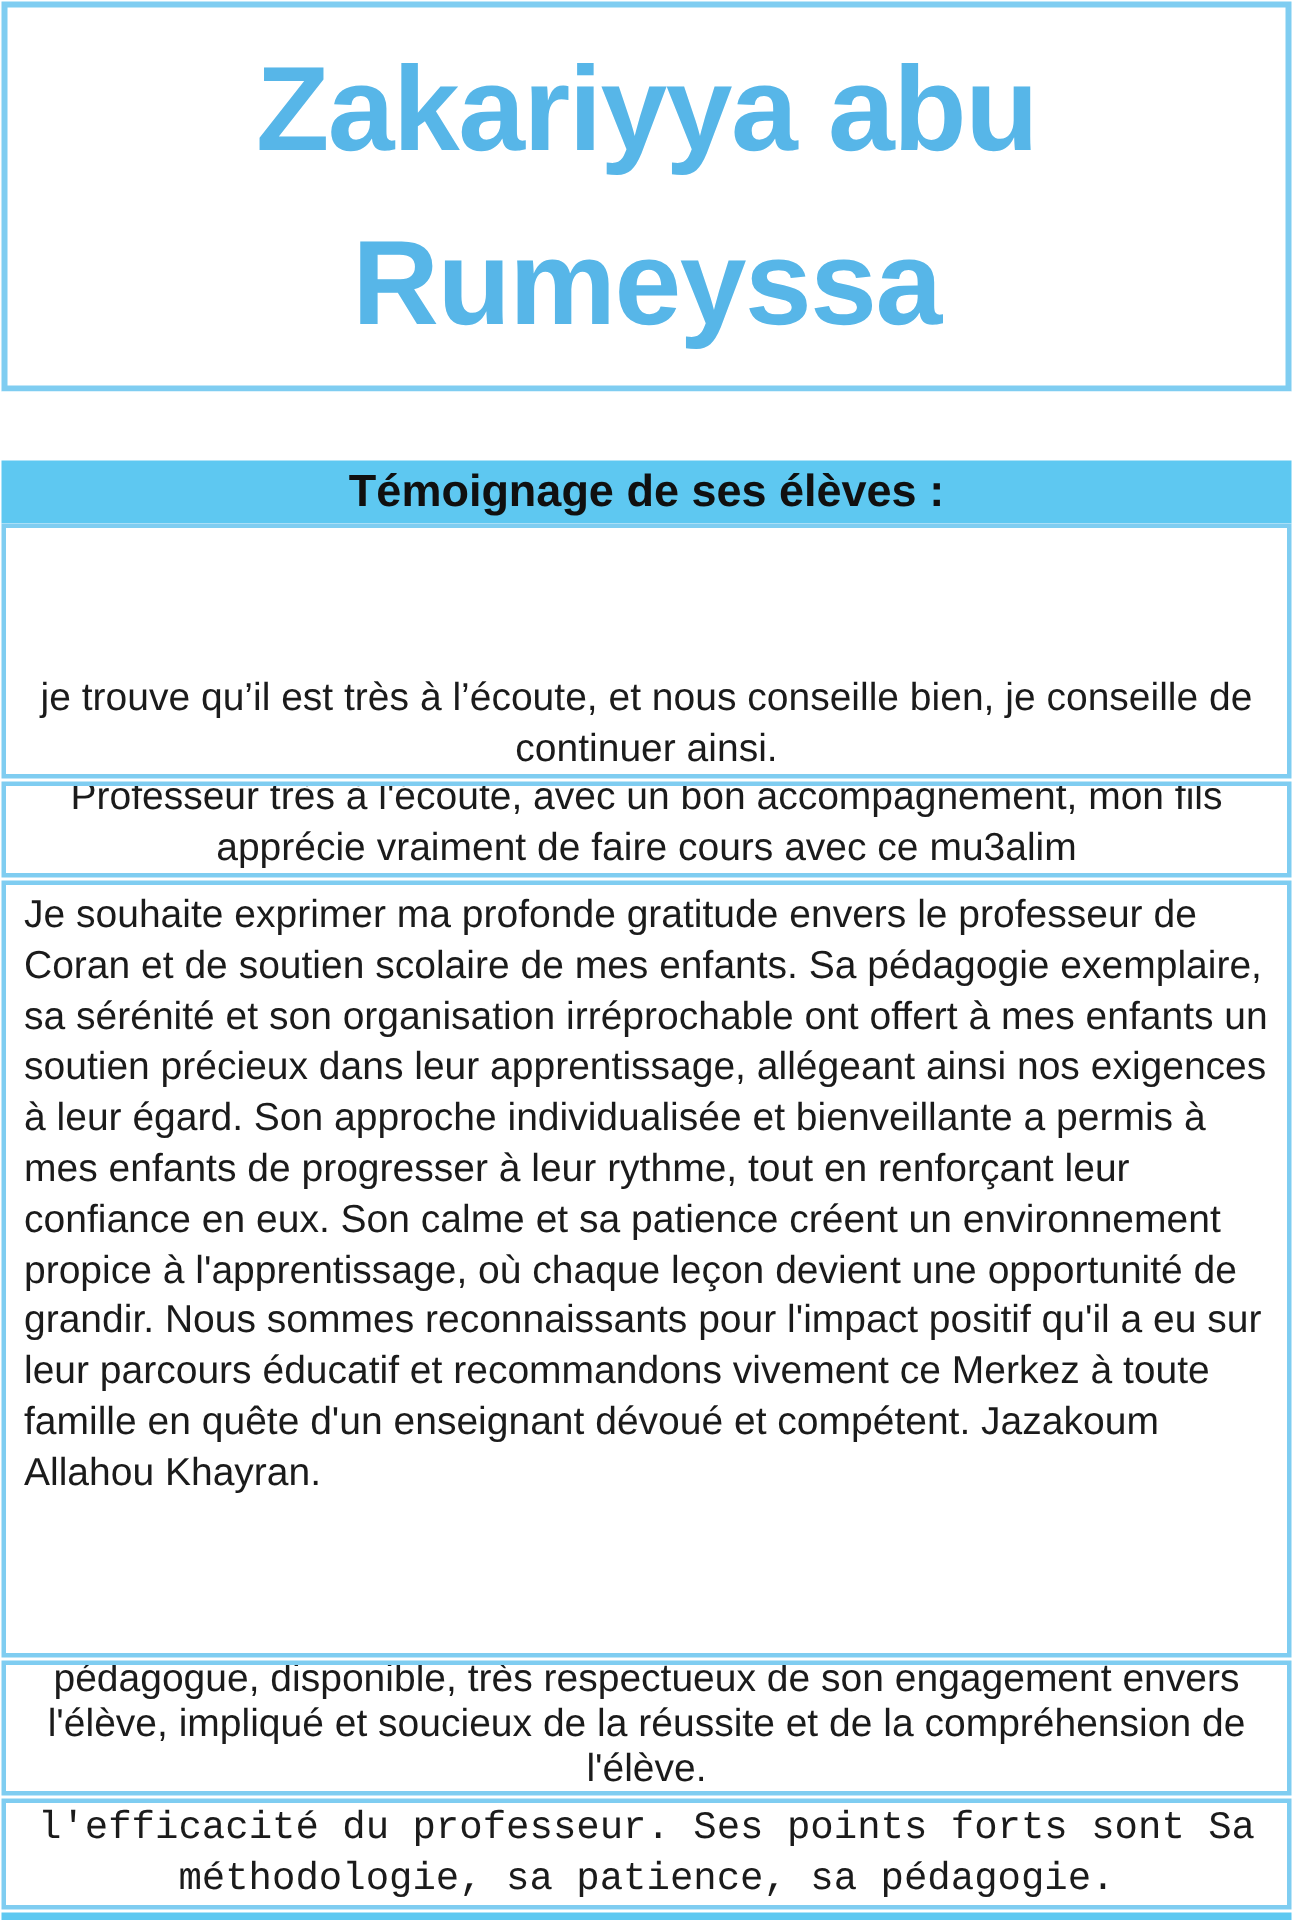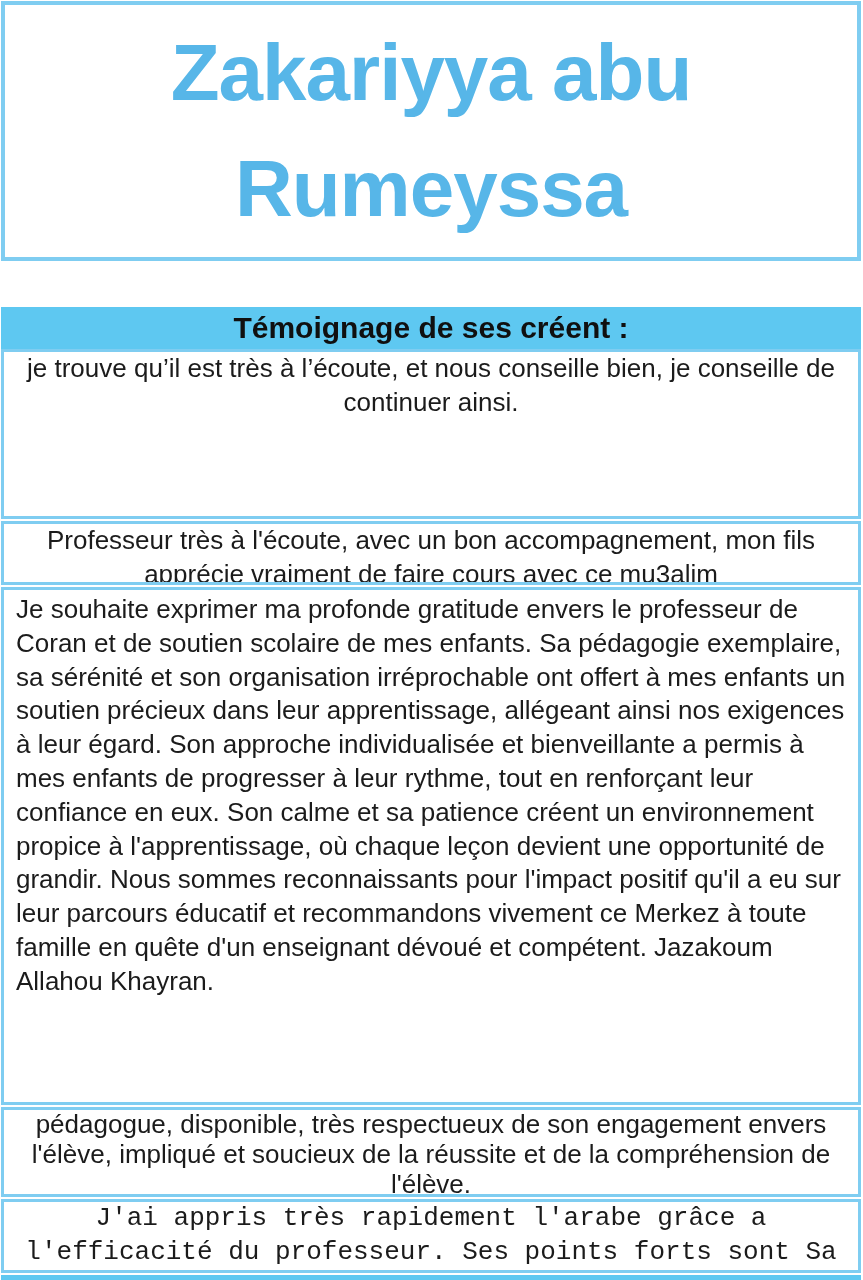--- a/index.html
+++ b/index.html
@@ -29,21 +29,21 @@
     display:flex;align-items:center;justify-content:center;
   }
   .band h2{font-size:30px;font-weight:bold;color:#101010;}
   .box{
     border:3px solid var(--box-border);background:#fff;
     font-size:26px;line-height:1.3;color:var(--text);
     margin-top:2px;overflow:hidden;
   }
   .box.center{
     text-align:center;display:flex;flex-direction:column;
-    justify-content:space-between;padding:0 8px;
+    justify-content:flex-end;padding:0 8px;
   }
   .box--1{height:170px;margin-top:0;}
   .box--2{height:64px;}
   .box--3{height:518px;padding:3px 10px 0 12px;text-align:left;}
   .box--3 p{margin:0;}
   .box--4{height:90px;line-height:1.15;}
   .box--5{height:74px;font-family:Liberation Mono, monospace;}
   .serif{font-family:"Liberation Serif", serif;font-size:27px;}
   .bottom-strip{height:9px;background:var(--band-bg);margin-top:2px;}
 </style>
@@ -52,21 +52,21 @@
 
 <div class="page">
 
   <div class="title-box">
     <h1 class="title">Zakariyya abu Rumeyssa</h1>
   </div>
 
   <div class="spacer"></div>
 
   <div class="band">
-    <h2>Témoignage de ses créent :</h2>
+    <h2>Témoignage de ses élèves :</h2>
   </div>
 
   <section class="box center box--1">
     <p>je trouve qu’il est très à l’écoute, et nous conseille bien, je conseille de continuer ainsi.</p>
   </section>
 
   <section class="box center box--2">
     <p>Professeur très à l'écoute, avec un bon accompagnement, mon fils apprécie vraiment de faire cours avec ce mu3alim</p>
   </section>
 

